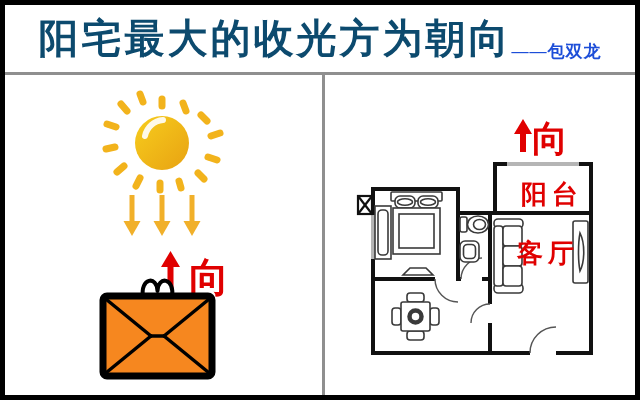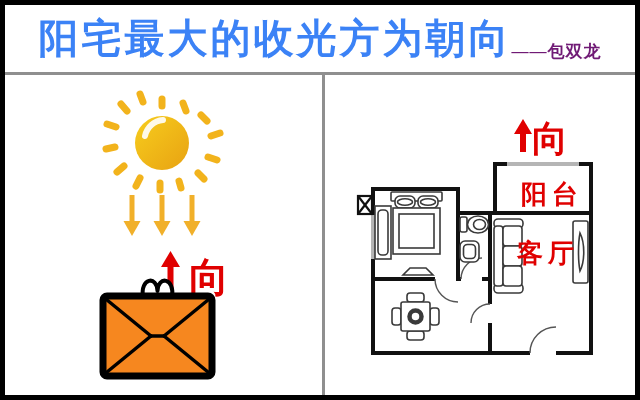--- a/index.html
+++ b/index.html
@@ -5,24 +5,24 @@
   html,body{margin:0;padding:0;background:#ffffff;}
   .frame{
     position:relative;width:640px;height:400px;box-sizing:border-box;
     border:5px solid #000;background:#fff;overflow:hidden;
     font-family:"Liberation Serif", serif;
   }
   .header{
     height:67px;display:flex;justify-content:center;align-items:center;
   }
   .title-main{
-    font-size:40px;font-weight:bold;color:#3b82f6;letter-spacing:3px;line-height:1;
+    font-size:40px;font-weight:bold;color:#0c4a6e;letter-spacing:3px;line-height:1;
   }
   .title-author{
-    font-size:17px;font-weight:bold;color:#701a75;align-self:flex-end;
+    font-size:17px;font-weight:bold;color:#1d4ed8;align-self:flex-end;
     margin-bottom:9px;letter-spacing:1px;white-space:nowrap;text-align:center;
   }
   .divider-h{height:3px;background:#8f8f8f;width:100%;}
   .panels{display:flex;height:320px;}
   .panel{background:#fff;}
   .panel.left{width:317px;}
   .divider-v{width:3px;background:#8f8f8f;height:100%;}
   .panel.right{width:310px;}
   svg{display:block;}
   text.cn-red{

